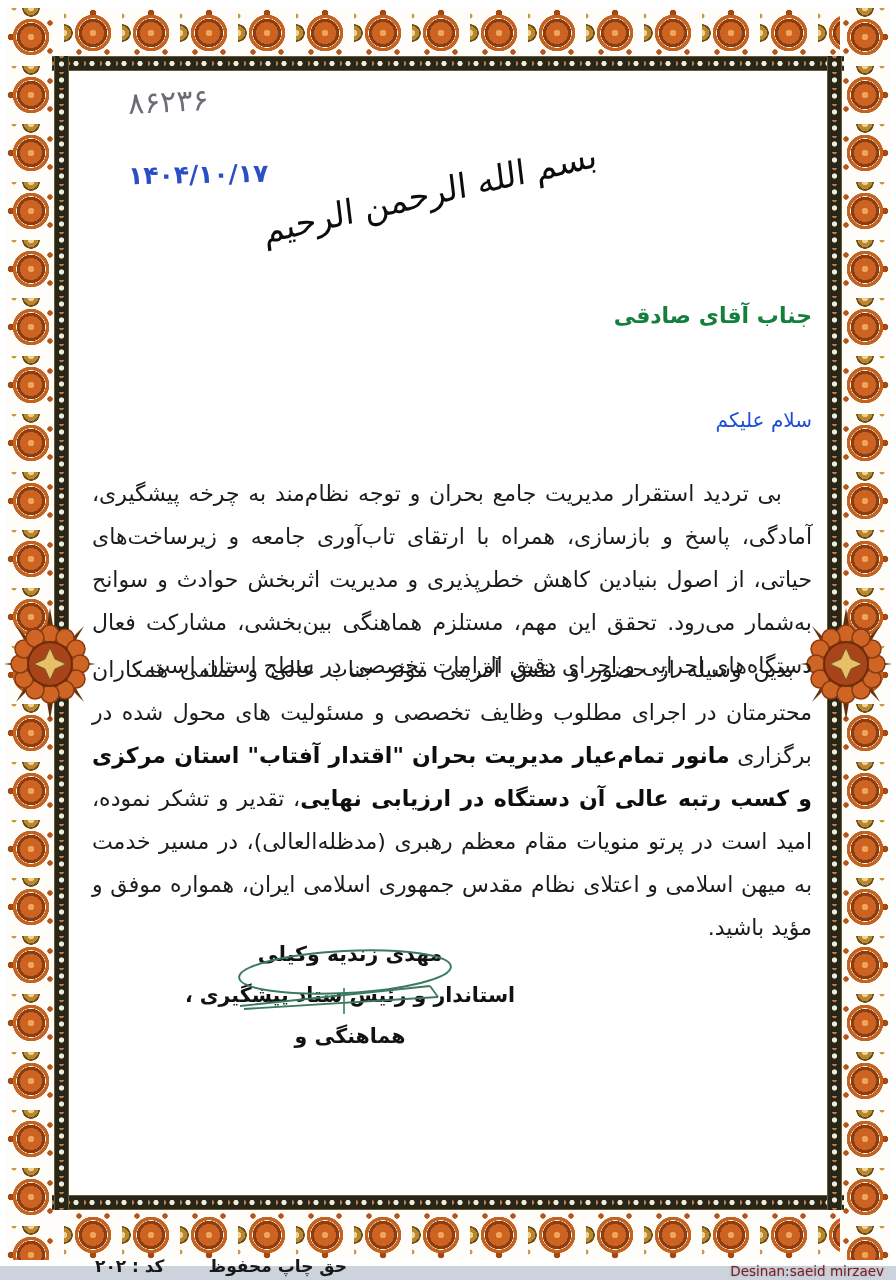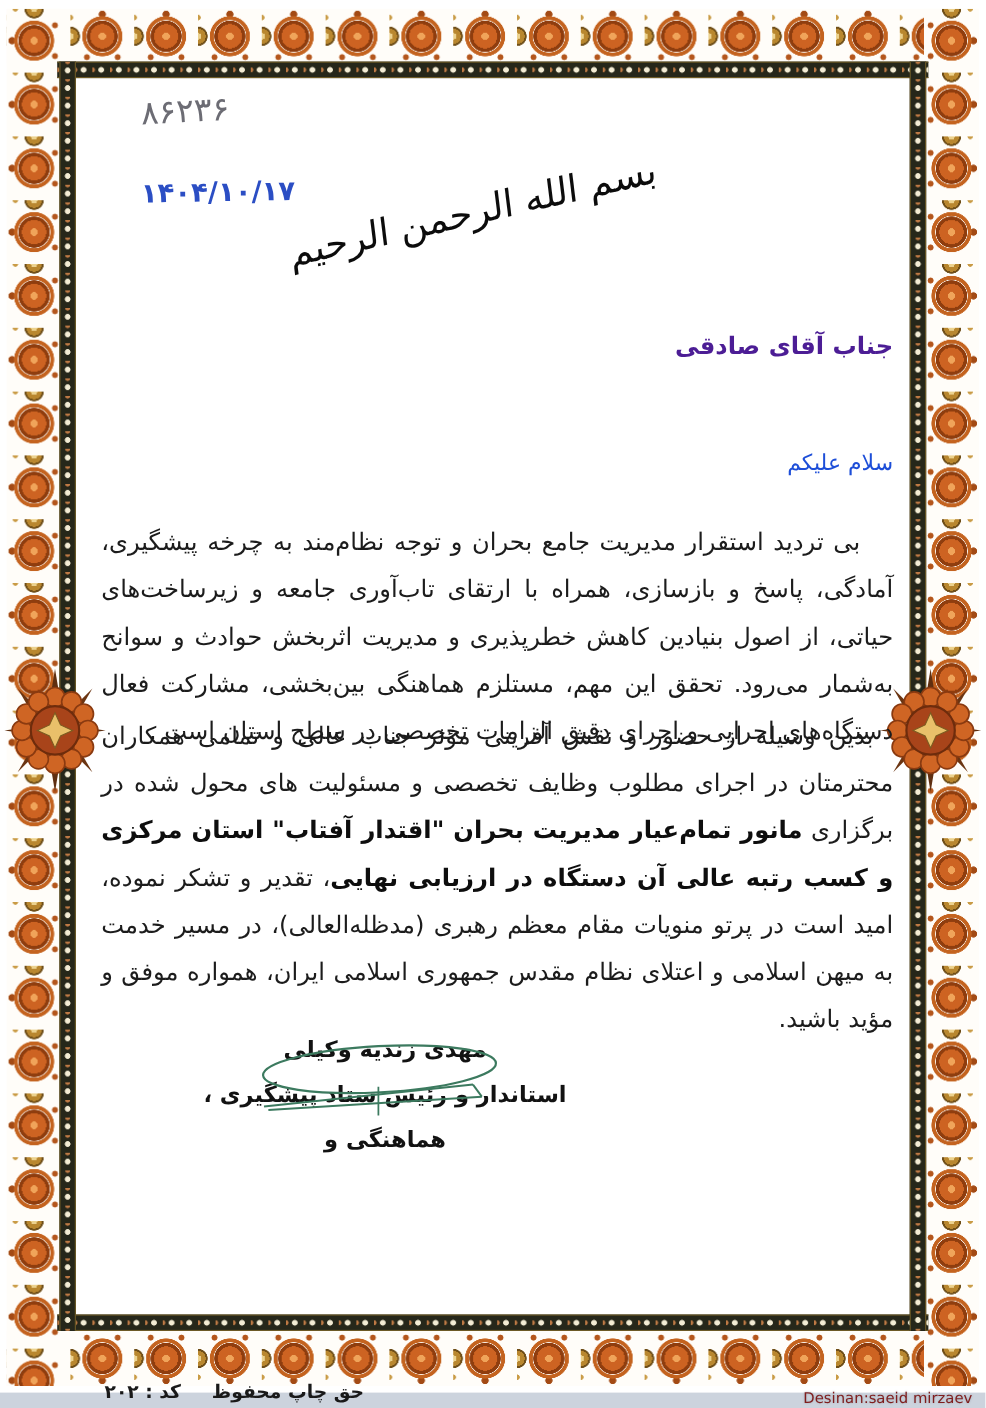--- a/index.html
+++ b/index.html
@@ -80,21 +80,21 @@
     font-size:25px;font-weight:bold;color:#2b4ec4;
     letter-spacing:3px;transform:rotate(-1deg);
   }
   .bismillah{
     position:absolute;left:330px;top:165px;width:270px;
     font-size:34px;color:#0c0c0c;text-align:center;white-space:nowrap;
     transform:rotate(-13deg) skewX(-6deg);
   }
   .addressee{
     position:absolute;right:84px;top:294px;text-align:right;direction:rtl;
-    font-weight:bold;font-size:22px;line-height:44px;color:#4c1d95;
+    font-weight:bold;font-size:22px;line-height:44px;color:#15803d;
   }
   .salutation{
     position:absolute;right:84px;top:408px;direction:rtl;
     font-size:20px;color:#1d4ed8;
   }
   .body-para{
     position:absolute;right:84px;left:92px;direction:rtl;
     font-size:22px;line-height:43px;color:#1c1c1c;
     text-align:justify;text-align-last:right;
   }
@@ -103,21 +103,21 @@
   .body-para b{color:#0e0e0e;}
   .signature-block{
     position:absolute;left:148px;top:934px;width:404px;text-align:center;direction:rtl;
     font-weight:bold;font-size:20.5px;line-height:41px;color:#121212;
   }
   .signature-scribble{position:absolute;left:232px;top:948px;pointer-events:none;}
 
   
   .footer-strip{position:absolute;left:0;right:0;bottom:0;height:14px;background:#ccd3dd;}
   .footer-caption{
-    position:absolute;left:95px;bottom:4px;display:flex;gap:28px;align-items:baseline;
+    position:absolute;left:95px;bottom:4px;display:flex;gap:44px;align-items:baseline;
     font-weight:bold;font-size:17px;color:#191919;
   }
   .watermark{
     position:absolute;right:12px;bottom:1px;
     font-size:13.5px;color:#7f1d1d;text-shadow:0 0 2px #9aa3ad;
   }
 </style>
 </head>
 <body>
 

